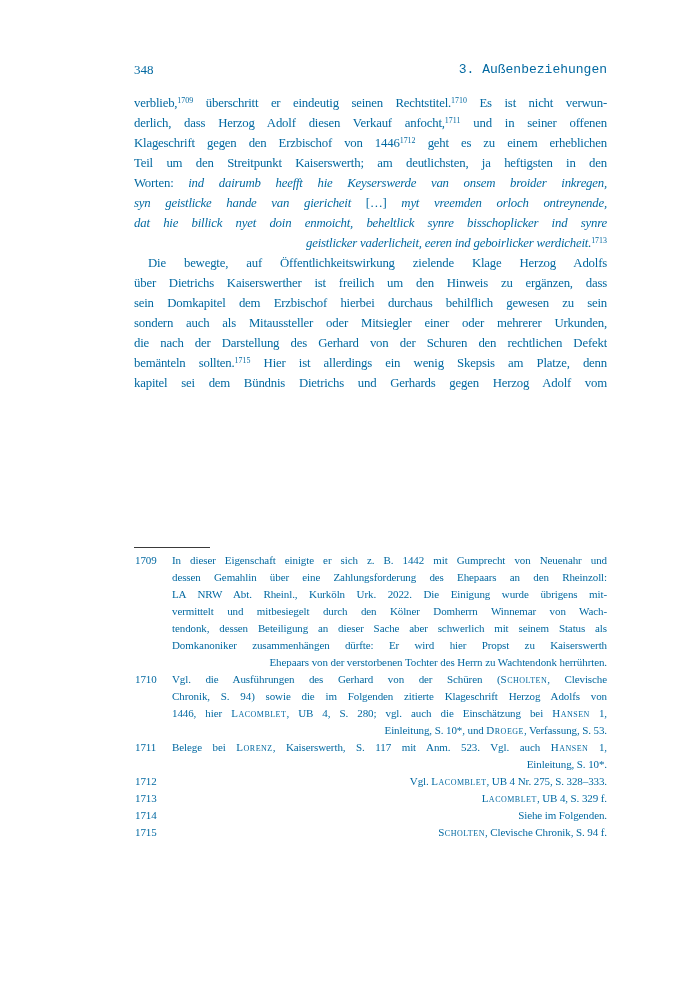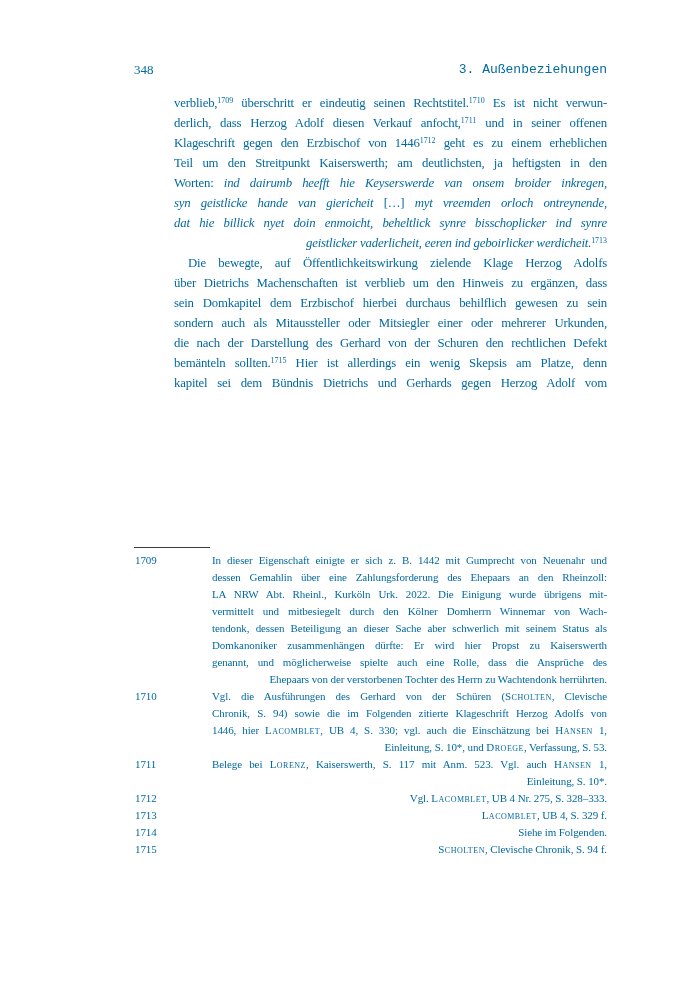--- a/index.html
+++ b/index.html
@@ -15,21 +15,21 @@
   .content { position:absolute; left:134px; width:473px; }
 
   
   .runhead { top:62px; height:18px; font-size:13px; }
   .pagenum { position:absolute; left:0; top:0; }
   .headtitle { position:absolute; left:0; right:0; text-align:right; top:0;font-family:Liberation Mono, monospace; }
 
   
   .bodyblock { top:93px; font-size:12.8px; letter-spacing:-0.2px; }
   .line { position:relative; line-height:20px; height:20px; text-align:right; overflow:hidden; }
-  .line.j { text-align:justify;margin-left:40px; }
+  .line.j { text-align:justify; }
   .line.j::after { content:""; display:inline-block; width:100%; height:0; }
   .line.indent { text-indent:14px; }
   .it { font-style:italic; }
   .sup { font-size:0.62em; vertical-align:baseline; position:relative; top:-0.45em; letter-spacing:0; }
   .sc { font-variant:small-caps; letter-spacing:0.5px; }
 
   
   .fnrule { position:absolute; left:134px; top:547px; width:76px; border-top:1.4px solid #3a3a3a; }
   .fnblock { top:552px; font-size:11px; letter-spacing:-0.1px; }
   .fnblock .line { line-height:17px; height:17px; }
@@ -52,51 +52,50 @@
         <div class="line j"><span>derlich, dass Herzog Adolf diesen Verkauf anfocht,</span><span class="sup">1711</span><span> und in seiner offenen</span></div>
         <div class="line j"><span>Klageschrift gegen den Erzbischof von 1446</span><span class="sup">1712</span><span> geht es zu einem erheblichen</span></div>
         <div class="line j"><span>Teil um den Streitpunkt Kaiserswerth; am deutlichsten, ja heftigsten in den</span></div>
         <div class="line j"><span>Worten: </span><span class="it">ind dairumb heefft hie Keyserswerde van onsem broider inkregen,</span></div>
         <div class="line j"><span class="it">syn geistlicke hande van giericheit </span><span>[…]</span><span class="it"> myt vreemden orloch ontreynende,</span></div>
         <div class="line j"><span class="it">dat hie billick nyet doin enmoicht, beheltlick synre bisschoplicker ind synre</span></div>
         <div class="line"><span class="it">geistlicker vaderlicheit, eeren ind geboirlicker werdicheit.</span><span class="sup">1713</span></div>
       </div>
       <div>
         <div class="line j indent"><span>Die bewegte, auf Öffentlichkeitswirkung zielende Klage Herzog Adolfs</span></div>
-        <div class="line j"><span>über Dietrichs Machenschaften ist verblieb um den Hinweis zu ergänzen, dass</span></div>
+        <div class="line j"><span>über Dietrichs Kaiserswerther ist freilich um den Hinweis zu ergänzen, dass</span></div>
         <div class="line j"><span>sein Domkapitel dem Erzbischof hierbei durchaus behilflich gewesen zu sein</span></div>
         <div class="line j"><span>sondern auch als Mitaussteller oder Mitsiegler einer oder mehrerer Urkunden,</span></div>
         <div class="line j"><span>die nach der Darstellung des Gerhard von der Schuren den rechtlichen Defekt</span></div>
         <div class="line j"><span>bemänteln sollten.</span><span class="sup">1715</span><span> Hier ist allerdings ein wenig Skepsis am Platze, denn</span></div>
         <div class="line j"><span>kapitel sei dem Bündnis Dietrichs und Gerhards gegen Herzog Adolf vom</span></div>
       </div>
     </div>
 
   <div class="fnrule"></div>
 
   <div class="content fnblock" id="fnblock">
       <div class="fn">
         <span class="fn-num">1709</span>
         <div class="fn-text">
           <div class="line j"><span>In dieser Eigenschaft einigte er sich z. B. 1442 mit Gumprecht von Neuenahr und</span></div>
           <div class="line j"><span>dessen Gemahlin über eine Zahlungsforderung des Ehepaars an den Rheinzoll:</span></div>
           <div class="line j"><span>LA NRW Abt. Rheinl., Kurköln Urk. 2022. Die Einigung wurde übrigens mit-</span></div>
           <div class="line j"><span>vermittelt und mitbesiegelt durch den Kölner Domherrn Winnemar von Wach-</span></div>
           <div class="line j"><span>tendonk, dessen Beteiligung an dieser Sache aber schwerlich mit seinem Status als</span></div>
           <div class="line j"><span>Domkanoniker zusammenhängen dürfte: Er wird hier Propst zu Kaiserswerth</span></div>
-          <div class="line j"><span>genannt, und möglicherweise spielte auch eine Rolle, dass die Ansprüche des</span></div>
           <div class="line"><span>Ehepaars von der verstorbenen Tochter des Herrn zu Wachtendonk herrührten.</span></div>
         </div>
       </div>
       <div class="fn">
         <span class="fn-num">1710</span>
         <div class="fn-text">
           <div class="line j"><span>Vgl. die Ausführungen des Gerhard von der Schüren (</span><span class="sc">Scholten</span><span>, Clevische</span></div>
           <div class="line j"><span>Chronik, S. 94) sowie die im Folgenden zitierte Klageschrift Herzog Adolfs von</span></div>
-          <div class="line j"><span>1446, hier </span><span class="sc">Lacomblet</span><span>, UB 4, S. 330; vgl. auch die Einschätzung bei </span><span class="sc">Hansen</span><span> 1,</span></div>
+          <div class="line j"><span>1446, hier </span><span class="sc">Lacomblet</span><span>, UB 4, S. 280; vgl. auch die Einschätzung bei </span><span class="sc">Hansen</span><span> 1,</span></div>
           <div class="line"><span>Einleitung, S. 10*, und </span><span class="sc">Droege</span><span>, Verfassung, S. 53.</span></div>
         </div>
       </div>
       <div class="fn">
         <span class="fn-num">1711</span>
         <div class="fn-text">
           <div class="line j"><span>Belege bei </span><span class="sc">Lorenz</span><span>, Kaiserswerth, S. 117 mit Anm. 523. Vgl. auch </span><span class="sc">Hansen</span><span> 1,</span></div>
           <div class="line"><span>Einleitung, S. 10*.</span></div>
         </div>
       </div>

